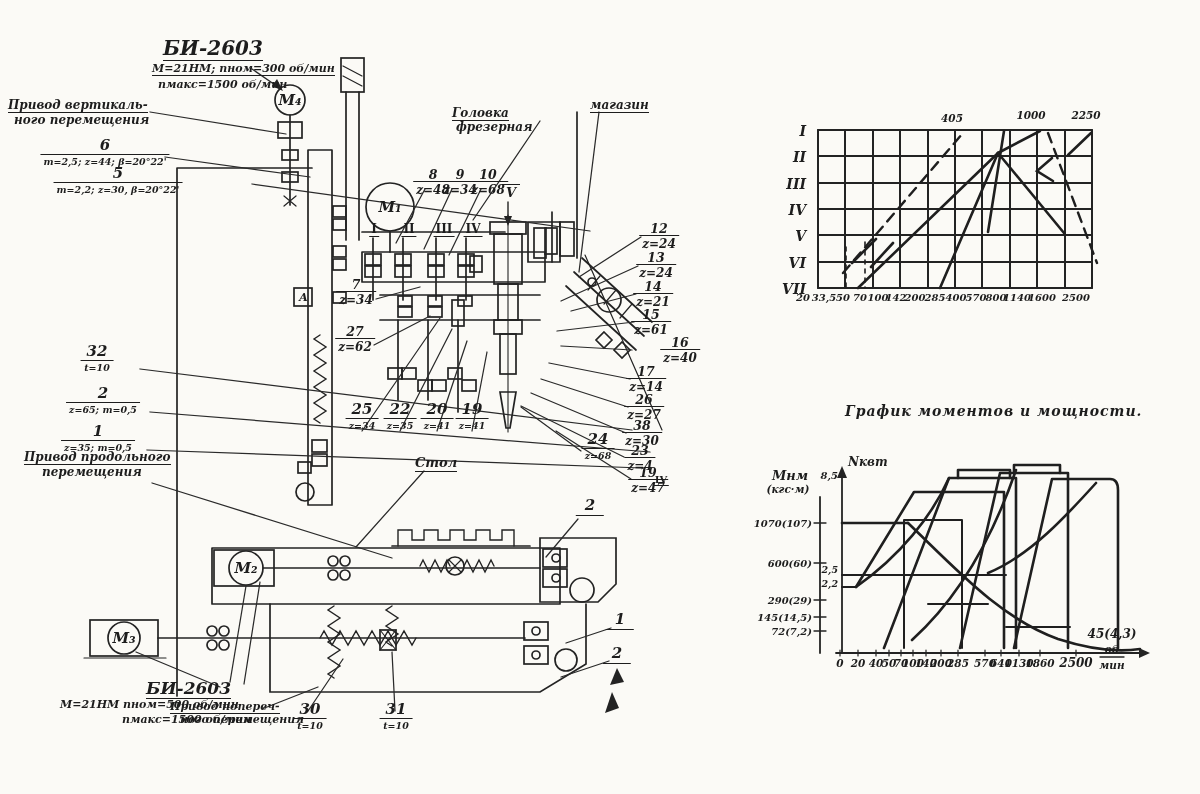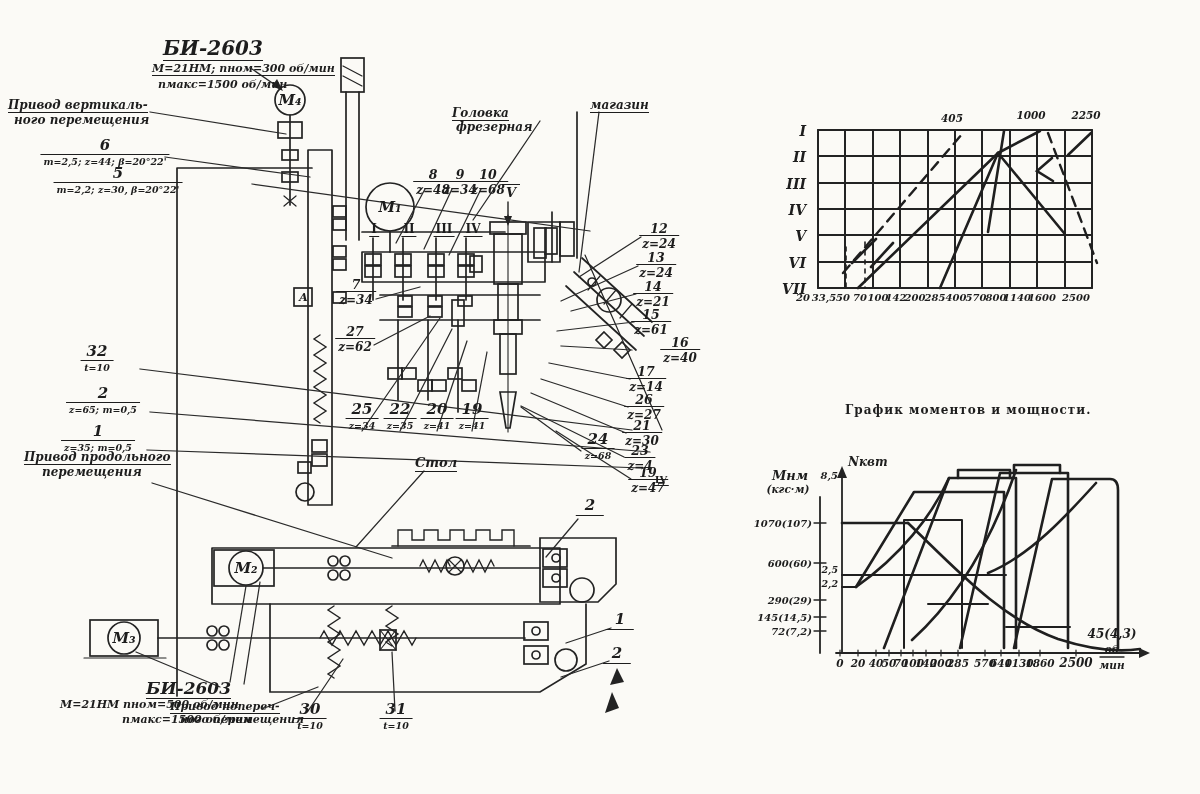--- a/index.html
+++ b/index.html
@@ -12,21 +12,21 @@
       font-family:"DejaVu Serif",serif;font-style:italic;font-weight:bold;color:#1d1d1d;}
   .co .n{display:block;font-size:15px;line-height:1.05;padding:0 6px;}
   .co .e{display:block;font-size:9.5px;line-height:1.2;border-top:1.7px solid #1d1d1d;padding:1px 3px 0;white-space:nowrap;}
   .co.sm .n{font-size:12.5px;}
   .co.sm .e{font-size:12px;}
   .co .e:empty{display:none;}
   .co .n.u{border-bottom:1.7px solid #1d1d1d;padding:0 9px 1px;}
   .mot{position:absolute;transform:translate(-50%,-50%);font-size:15px;font-weight:bold;font-style:italic;}
   .rn{position:absolute;transform:translateX(-50%);font-size:12px;font-weight:bold;border-bottom:1.4px solid #1d1d1d;padding:0 2px;}
   .title1{position:absolute;font-size:20px;font-weight:bold;font-style:italic;letter-spacing:1px;}
-  .title2{position:absolute;font-size:12px;font-weight:bold;letter-spacing:1px;} .t11{font-size:11px;} .t12{font-size:12px;} .t13{font-size:13px;}
+  .title2{position:absolute;font-size:14px;font-weight:bold;font-style:italic;letter-spacing:1px;} .t11{font-size:11px;} .t12{font-size:12px;} .t13{font-size:13px;}
   .t17{font-size:17px;} .t20{font-size:20px;}
   .st{font-family:"DejaVu Serif",serif;font-style:italic;font-weight:bold;fill:#1d1d1d;}
 </style>
 </head>
 <body>
 
 <div class="page">
 
 <svg class="art" width="1200" height="794" viewBox="0 0 1200 794">
 
@@ -430,21 +430,21 @@
     </div>
 <div class="co sm" style="left:646px;top:365px">
       <span class="n">17</span>
       <span class="e">z=14</span>
     </div>
 <div class="co sm" style="left:644px;top:393px">
       <span class="n">26</span>
       <span class="e">z=27</span>
     </div>
 <div class="co sm" style="left:642px;top:419px">
-      <span class="n">21</span>
+      <span class="n">38</span>
       <span class="e">z=30</span>
     </div>
 <div class="co sm" style="left:640px;top:444px">
       <span class="n">23</span>
       <span class="e">z=4</span>
     </div>
 <div class="co sm" style="left:648px;top:466px">
       <span class="n">19</span>
       <span class="e">z=47</span>
     </div>

